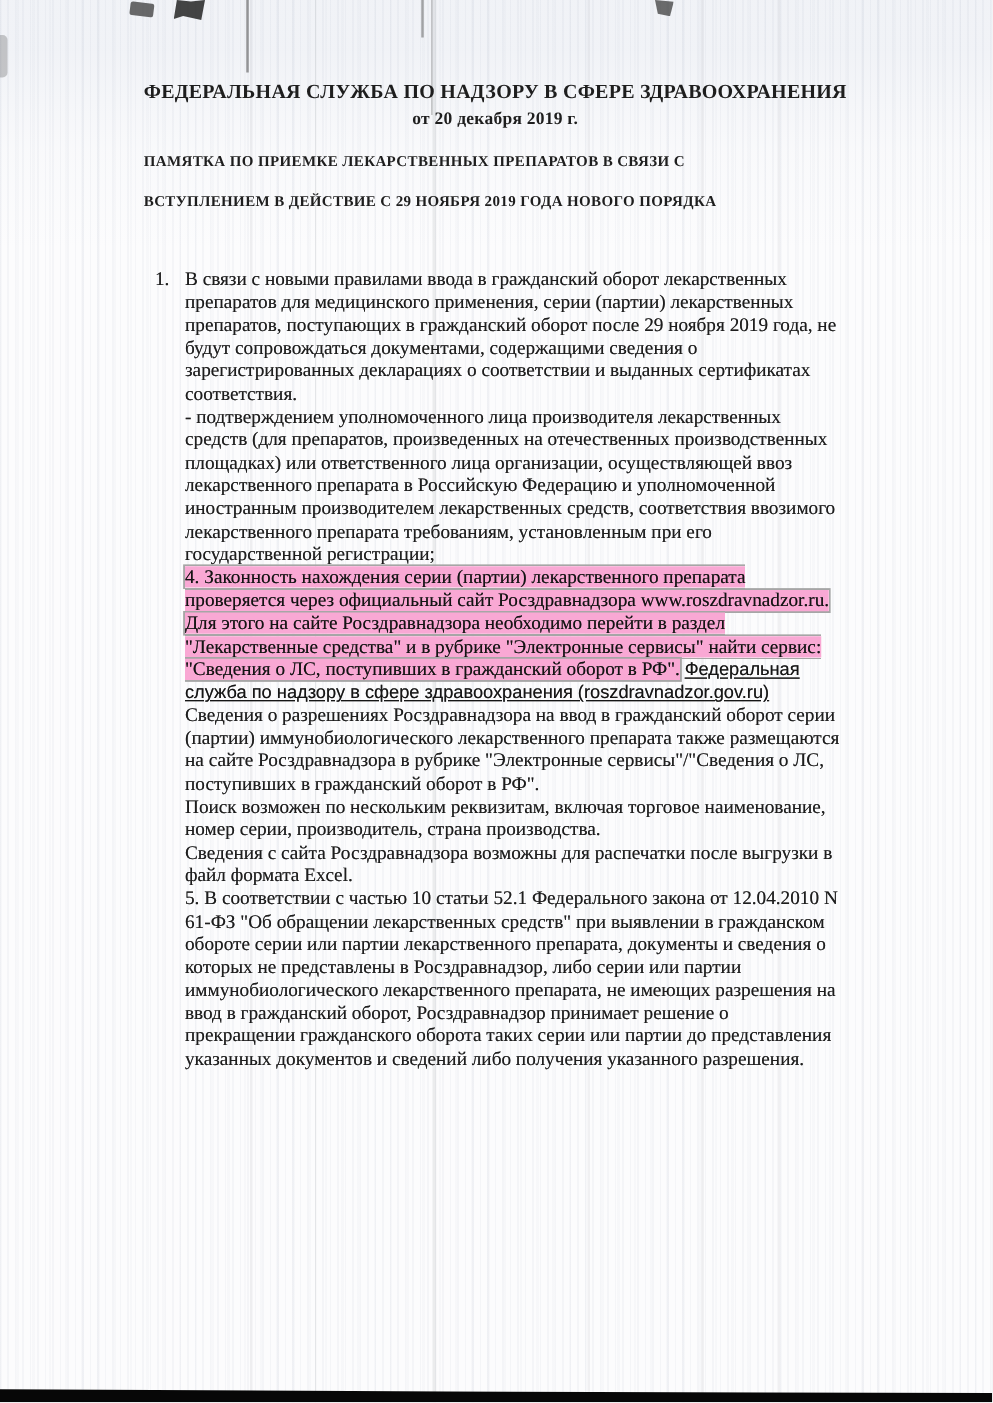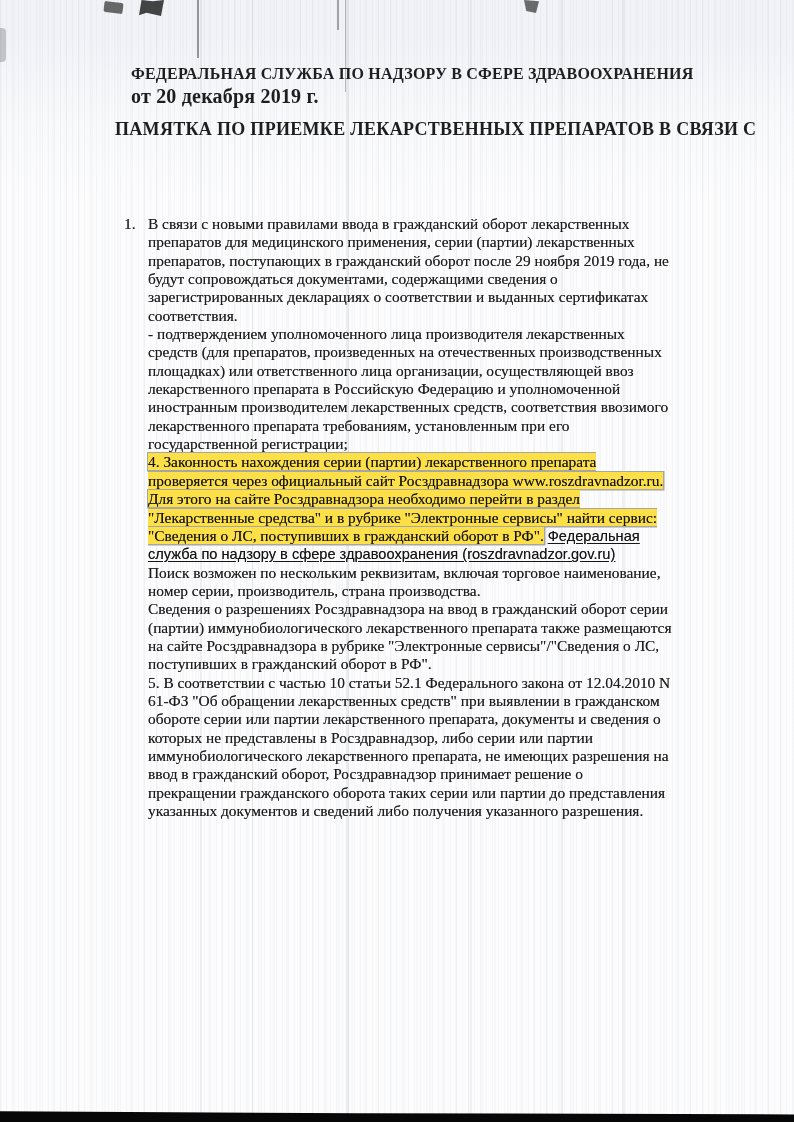--- a/index.html
+++ b/index.html
@@ -23,35 +23,35 @@
     pointer-events:none;
   }
   .scan-streak{position:absolute;top:0;bottom:0;pointer-events:none;}
   .scan-mark{position:absolute;pointer-events:none;}
   .scanner-bar{
     position:absolute;left:0;right:0;bottom:0;height:13px;
     background:#070707;
     clip-path:polygon(0 18%, 45% 32%, 100% 42%, 100% 100%, 0 100%);
   }
 
-  .header{position:absolute;left:115px;top:63px;font-weight:bold;font-size:16px;line-height:22px;letter-spacing:0.2px;margin-left:16px;}
-  .header .date{font-size:20px;}
+  .header{position:absolute;left:115px;top:63px;font-weight:bold;font-size:16px;line-height:22px;letter-spacing:0.2px;}
+  .header .date{font-size:14px;text-align:center;}
 
-  .title{position:absolute;left:115px;top:119px;font-weight:bold;font-size:18px;letter-spacing:0.3px;}
+  .title{position:absolute;left:115px;top:119px;font-weight:bold;font-size:12px;letter-spacing:0.3px;}
   .title-line{line-height:21px;margin:0 0 10.5px 0;white-space:nowrap;}
 
   .body-text{
     position:absolute;left:148px;top:215px;width:524px;
     font-size:15.4px;line-height:18.35px;
     text-shadow:0 0 0.5px rgba(25,25,25,0.65);
   }
   .para{margin:0;position:relative;}
   .para .num{position:absolute;left:-24px;top:0;}
   .hl{
-    background:#fde047;
+    background:#f9a8d4;
     box-shadow:0 0 0 1.5px #a6a6a6;
     color:#141414;
   }
   .doclink{
     font-family:"Liberation Sans", sans-serif;
     font-size:14.6px;
     color:#161616;
     text-decoration:underline;
     text-underline-offset:2px;
     cursor:pointer;
@@ -76,26 +76,28 @@
   <div class="scan-streak" style="left:622px;width:2px;background:rgba(20,25,35,0.05);"></div>
   <div class="scan-streak" style="left:252px;width:1px;background:rgba(20,25,35,0.07);"></div>
 
   <div class="header">
     <div>ФЕДЕРАЛЬНАЯ СЛУЖБА ПО НАДЗОРУ В СФЕРЕ ЗДРАВООХРАНЕНИЯ</div>
     <div class="date">от 20 декабря 2019 г.</div>
   </div>
 
   <div class="title">
       <div class="title-line">ПАМЯТКА ПО ПРИЕМКЕ ЛЕКАРСТВЕННЫХ ПРЕПАРАТОВ В СВЯЗИ С</div>
+      <div class="title-line">ВСТУПЛЕНИЕМ В ДЕЙСТВИЕ С 29 НОЯБРЯ 2019 ГОДА НОВОГО ПОРЯДКА</div>
     </div>
 
   <div class="body-text">
       <p class="para"><span class="num">1.</span>В связи с новыми правилами ввода в гражданский оборот лекарственных препаратов для медицинского применения, серии (партии) лекарственных препаратов, поступающих в гражданский оборот после 29 ноября 2019 года, не будут сопровождаться документами, содержащими сведения о зарегистрированных декларациях о соответствии и выданных сертификатах соответствия.</p>
       <p class="para">- подтверждением уполномоченного лица производителя лекарственных средств (для препаратов, произведенных на отечественных производственных площадках) или ответственного лица организации, осуществляющей ввоз лекарственного препарата в Российскую Федерацию и уполномоченной иностранным производителем лекарственных средств, соответствия ввозимого лекарственного препарата требованиям, установленным при его государственной регистрации;</p>
       <p class="para"><span class="hl">4. Законность нахождения серии (партии) лекарственного препарата проверяется через официальный сайт Росздравнадзора www.roszdravnadzor.ru.</span></p>
       <p class="para"><span class="hl">Для этого на сайте Росздравнадзора необходимо перейти в раздел "Лекарственные средства" и в рубрике "Электронные сервисы" найти сервис: "Сведения о ЛС, поступивших в гражданский оборот в РФ".</span> <a class="doclink">Федеральная служба по надзору в сфере здравоохранения (roszdravnadzor.gov.ru)</a></p>
+      <p class="para">Сведения о разрешениях Росздравнадзора на ввод в гражданский оборот серии (партии) иммунобиологического лекарственного препарата также размещаются на сайте Росздравнадзора в рубрике "Электронные сервисы"/"Сведения о ЛС, поступивших в гражданский оборот в РФ".</p>
       <p class="para">Поиск возможен по нескольким реквизитам, включая торговое наименование, номер серии, производитель, страна производства.</p>
-      <p class="para">Сведения о разрешениях Росздравнадзора на ввод в гражданский оборот серии (партии) иммунобиологического лекарственного препарата также размещаются на сайте Росздравнадзора в рубрике "Электронные сервисы"/"Сведения о ЛС, поступивших в гражданский оборот в РФ".</p>
+      <p class="para">Сведения с сайта Росздравнадзора возможны для распечатки после выгрузки в файл формата Excel.</p>
       <p class="para">5. В соответствии с частью 10 статьи 52.1 Федерального закона от 12.04.2010 N 61-ФЗ "Об обращении лекарственных средств" при выявлении в гражданском обороте серии или партии лекарственного препарата, документы и сведения о которых не представлены в Росздравнадзор, либо серии или партии иммунобиологического лекарственного препарата, не имеющих разрешения на ввод в гражданский оборот, Росздравнадзор принимает решение о прекращении гражданского оборота таких серии или партии до представления указанных документов и сведений либо получения указанного разрешения.</p>
     </div>
 
   <div class="scanner-bar"></div>
 </div>
 
 </body></html>

